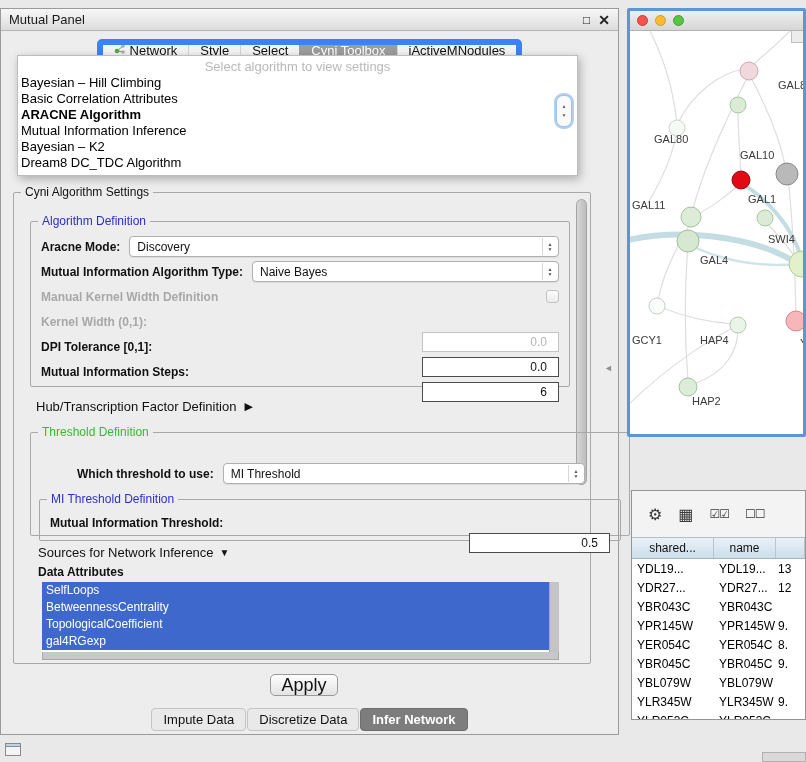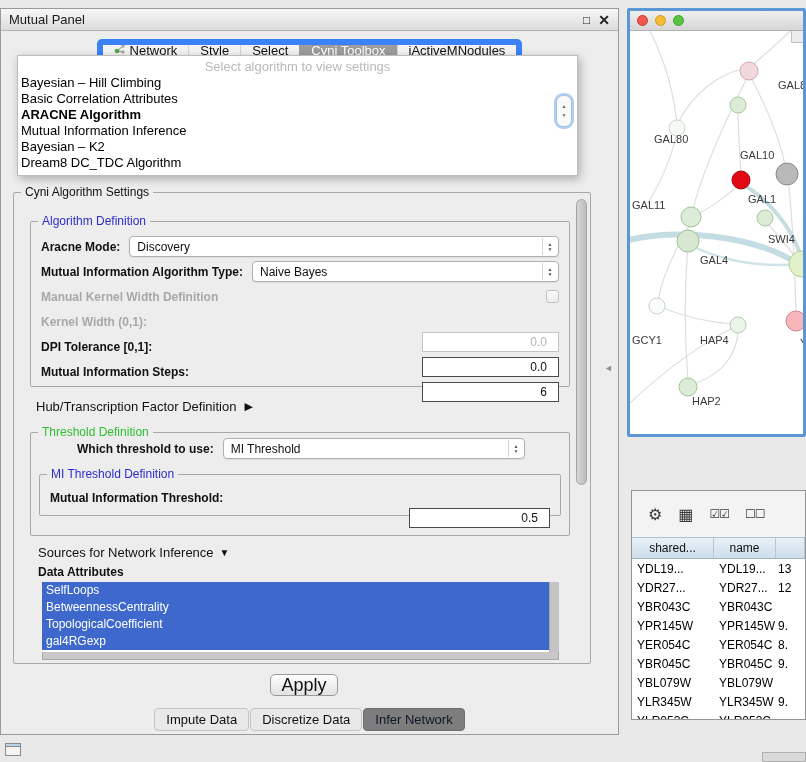--- a/index.html
+++ b/index.html
@@ -33,21 +33,21 @@
     font-size:12px; color:#111; white-space:nowrap; }
   .legend.blue  { color:#2d2dcc; }
   .legend.green { color:#2fbf2f; }
 
   .settings-vscroll { position:absolute; right:2px; top:6px; width:13px; height:458px; }
   .settings-vscroll .thumb { position:absolute; left:1px; top:0; width:11px; height:286px;
     background:linear-gradient(90deg,#d6d6d6,#bdbdbd); border:1px solid #a4a4a4; border-radius:6px; }
 
   .group { position:absolute; border:1px solid #a8a8a8; border-radius:2px; }
   .algo-def   { left:16px; top:28px;  width:540px; height:166px; }
-  .threshold  { left:16px; top:239px; width:540px; height:104px; }
+  .threshold  { left:16px; top:239px; width:600px; height:104px; }
   .mi-def { position:relative; margin:13px 8px 0 8px; border:1px solid #a8a8a8; border-radius:2px; height:42px; }
 
   .frow { display:flex; align-items:center; height:25px; margin:0 10px; }
   .algo-def .frow:first-of-type { margin-top:12px; }
   .lbl { font-weight:bold; font-size:12px; color:#111; white-space:nowrap; }
   .lbl.disabled { color:#a8a8a8; }
   .sp { flex:1; }
 
   .combo { flex:1; height:21px; background:#fff; border:1px solid #b0b0b0; border-radius:4px;
     display:flex; align-items:center; font-size:12px; padding-left:7px; position:relative;
@@ -81,21 +81,21 @@
   .attr-hscroll { height:8px; background:#c8c8c8; border:1px solid #a8a8a8; border-top:none; }
 
   .apply-btn { position:absolute; left:269px; top:665px; width:68px; height:22px;
     border:1px solid #9a9a9a; border-radius:5px; background:linear-gradient(#fefefe,#e2e2e2);
     font-size:18px; display:flex; align-items:center; justify-content:center; color:#111; }
 
   .bottom-tabs { position:absolute; left:0; right:0; top:699px; height:22px;
     display:flex; justify-content:center; align-items:center; gap:1px; }
   .btab { padding:3px 11px; font-size:13px; color:#111; background:#e9e9e9;
     border:1px solid #c4c4c4; border-radius:4px; white-space:nowrap; }
-  .btab.selected { background:#7d7d7d; color:#0f172a; border-color:#6e6e6e; }
+  .btab.selected { background:#7d7d7d; color:#ffffff; border-color:#6e6e6e;font-weight:bold; }
 
   .splitter-arrow { position:absolute; left:604px; top:363px; font-size:9px; color:#909090; }
 
   
   .algo-popup { position:absolute; left:17px; top:55px; width:561px; background:#fff;
     border:1px solid #bdbdbd; box-shadow:2px 3px 9px rgba(0,0,0,.28); z-index:40; padding:2px 0 4px; }
   .popup-title { text-align:center; color:#b9b9b9; font-size:13px; height:17px; line-height:17px; }
   .popup-item { font-size:13px; height:16px; line-height:16px; padding-left:3px; color:#000; white-space:nowrap; }
   .popup-item.selected { font-weight:bold; }
   .focus-frag { position:absolute; left:556px; top:95px; width:16px; height:32px; z-index:45;
@@ -238,21 +238,21 @@
       </div>
 
       <div class="hub-row">
         <span>Hub/Transcription Factor Definition</span>
         <span class="tri-right">▶</span>
       </div>
 
       <div class="group threshold">
         <span class="legend green">Threshold Definition</span>
 
-        <div class="frow" style="margin-top:3px; margin-left:46px; margin-right:44px;">
+        <div class="frow" style="margin-top:28px; margin-left:46px; margin-right:44px;">
           <span class="lbl">Which threshold to use:</span>
           <div class="combo">
             <span>MI Threshold</span>
             <span class="arrows">
                 <i>▲</i>
                 <i>▼</i>
               </span>
           </div>
         </div>
 

